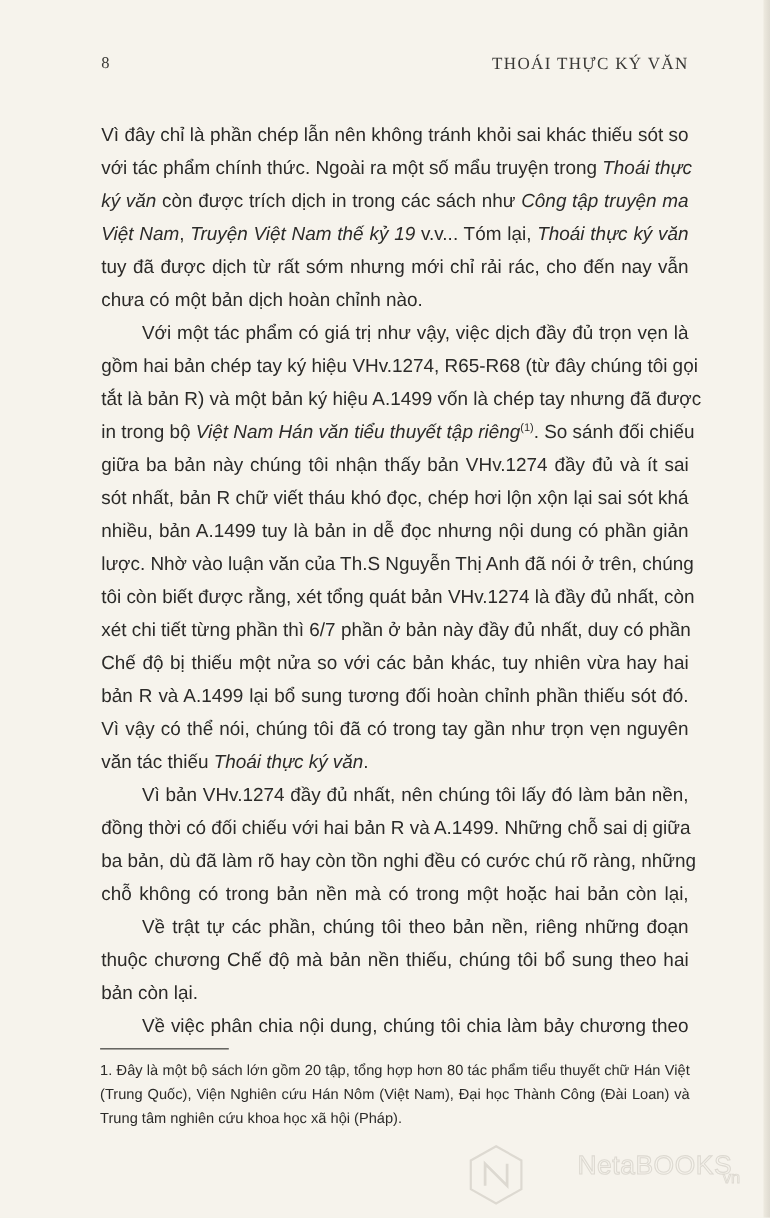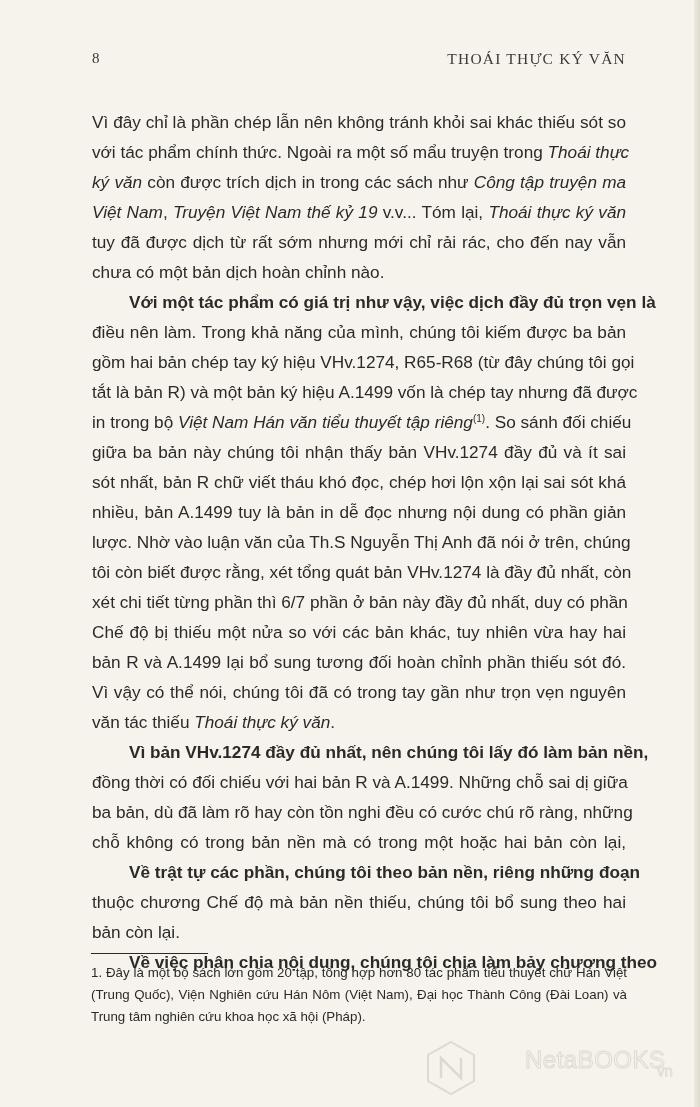--- a/index.html
+++ b/index.html
@@ -29,21 +29,21 @@
   }
   .body-text {
     position: absolute; top: 107px; left: 92px; width: 534px;
   }
   .line {
     height: 30px; line-height: 30px; font-size: 17.2px;
     white-space: nowrap; text-align: justify; text-align-last: justify;
     word-spacing: 0px;
   }
   .line.last { text-align-last: left; }
-  .line.indent { padding-left: 37px; font-weight: bold; }
+  .line.indent { padding-left: 37px; }
   .line i { font-style: italic; }
   sup.fn-ref { font-size: 10px; line-height: 0; vertical-align: 6px; }
   .footnote-rule {
     position: absolute; top: 953px; left: 91px; width: 117px; height: 1px;
     background: #2b2a28;
   }
   .footnote {
     position: absolute; top: 962px; left: 91px; width: 536px;
   }
   .fn-line {
@@ -78,21 +78,20 @@
 </div>
 
 <div class="body-text" id="body-text">
     <div class="line"><span>Vì đây chỉ là phần chép lẫn nên không tránh khỏi sai khác thiếu sót so</span></div>
     <div class="line"><span>với tác phẩm chính thức. Ngoài ra một số mẩu truyện trong </span><i>Thoái thực</i></div>
     <div class="line"><i>ký văn</i><span> còn được trích dịch in trong các sách như </span><i>Công tập truyện ma</i></div>
     <div class="line"><i>Việt Nam</i><span>, </span><i>Truyện Việt Nam thế kỷ 19</i><span> v.v... Tóm lại, </span><i>Thoái thực ký văn</i></div>
     <div class="line"><span>tuy đã được dịch từ rất sớm nhưng mới chỉ rải rác, cho đến nay vẫn</span></div>
     <div class="line last"><span>chưa có một bản dịch hoàn chỉnh nào.</span></div>
     <div class="line indent"><span>Với một tác phẩm có giá trị như vậy, việc dịch đầy đủ trọn vẹn là</span></div>
-    <div class="line"><span>điều nên làm. Trong khả năng của mình, chúng tôi kiếm được ba bản</span></div>
     <div class="line"><span>gồm hai bản chép tay ký hiệu VHv.1274, R65-R68 (từ đây chúng tôi gọi</span></div>
     <div class="line"><span>tắt là bản R) và một bản ký hiệu A.1499 vốn là chép tay nhưng đã được</span></div>
     <div class="line"><span>in trong bộ </span><i>Việt Nam Hán văn tiểu thuyết tập riêng</i><sup class="fn-ref">(1)</sup><span>. So sánh đối chiếu</span></div>
     <div class="line"><span>giữa ba bản này chúng tôi nhận thấy bản VHv.1274 đầy đủ và ít sai</span></div>
     <div class="line"><span>sót nhất, bản R chữ viết tháu khó đọc, chép hơi lộn xộn lại sai sót khá</span></div>
     <div class="line"><span>nhiều, bản A.1499 tuy là bản in dễ đọc nhưng nội dung có phần giản</span></div>
     <div class="line"><span>lược. Nhờ vào luận văn của Th.S Nguyễn Thị Anh đã nói ở trên, chúng</span></div>
     <div class="line"><span>tôi còn biết được rằng, xét tổng quát bản VHv.1274 là đầy đủ nhất, còn</span></div>
     <div class="line"><span>xét chi tiết từng phần thì 6/7 phần ở bản này đầy đủ nhất, duy có phần</span></div>
     <div class="line"><span>Chế độ bị thiếu một nửa so với các bản khác, tuy nhiên vừa hay hai</span></div>

